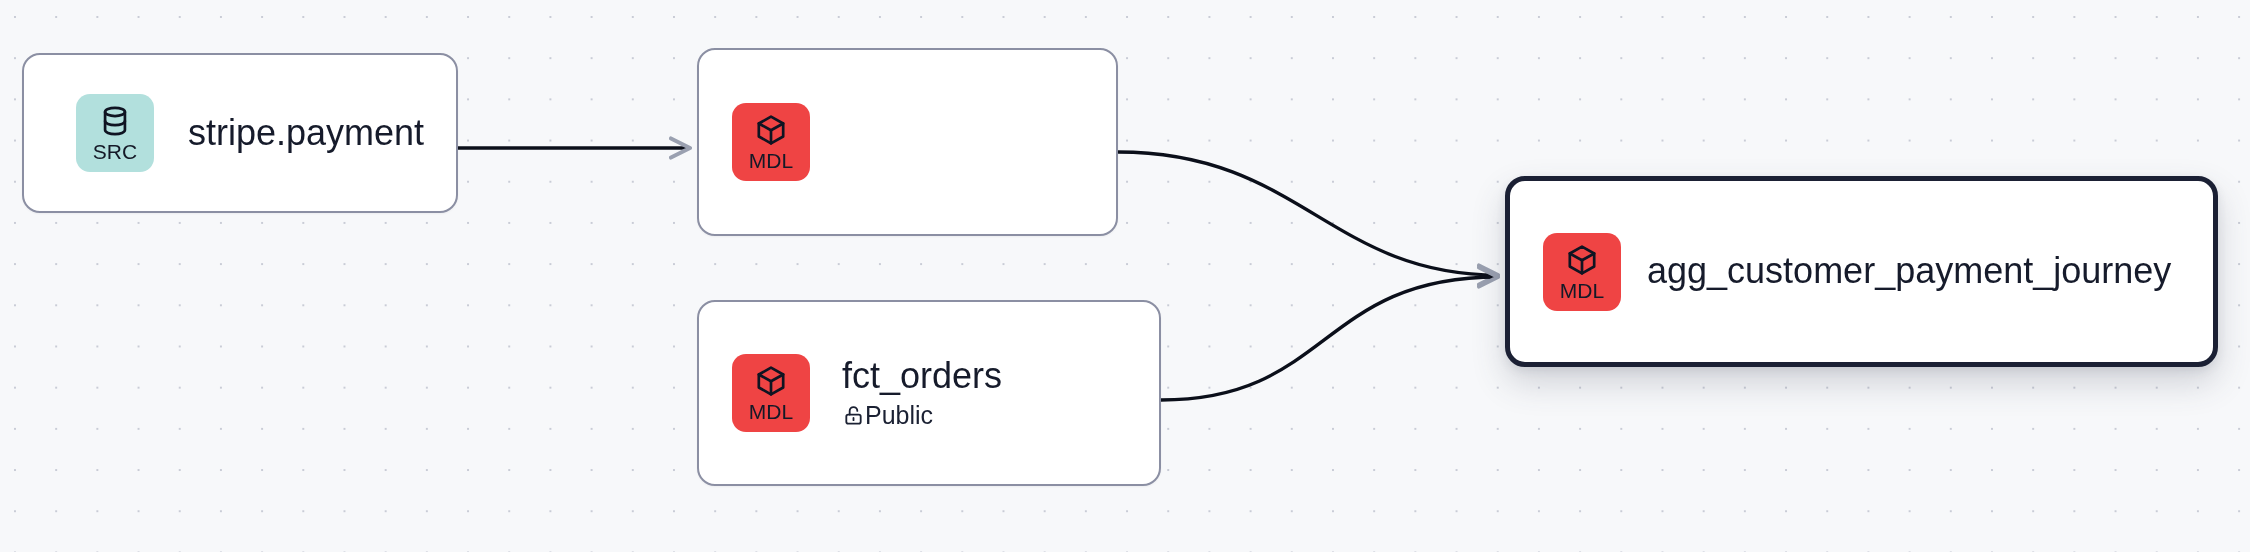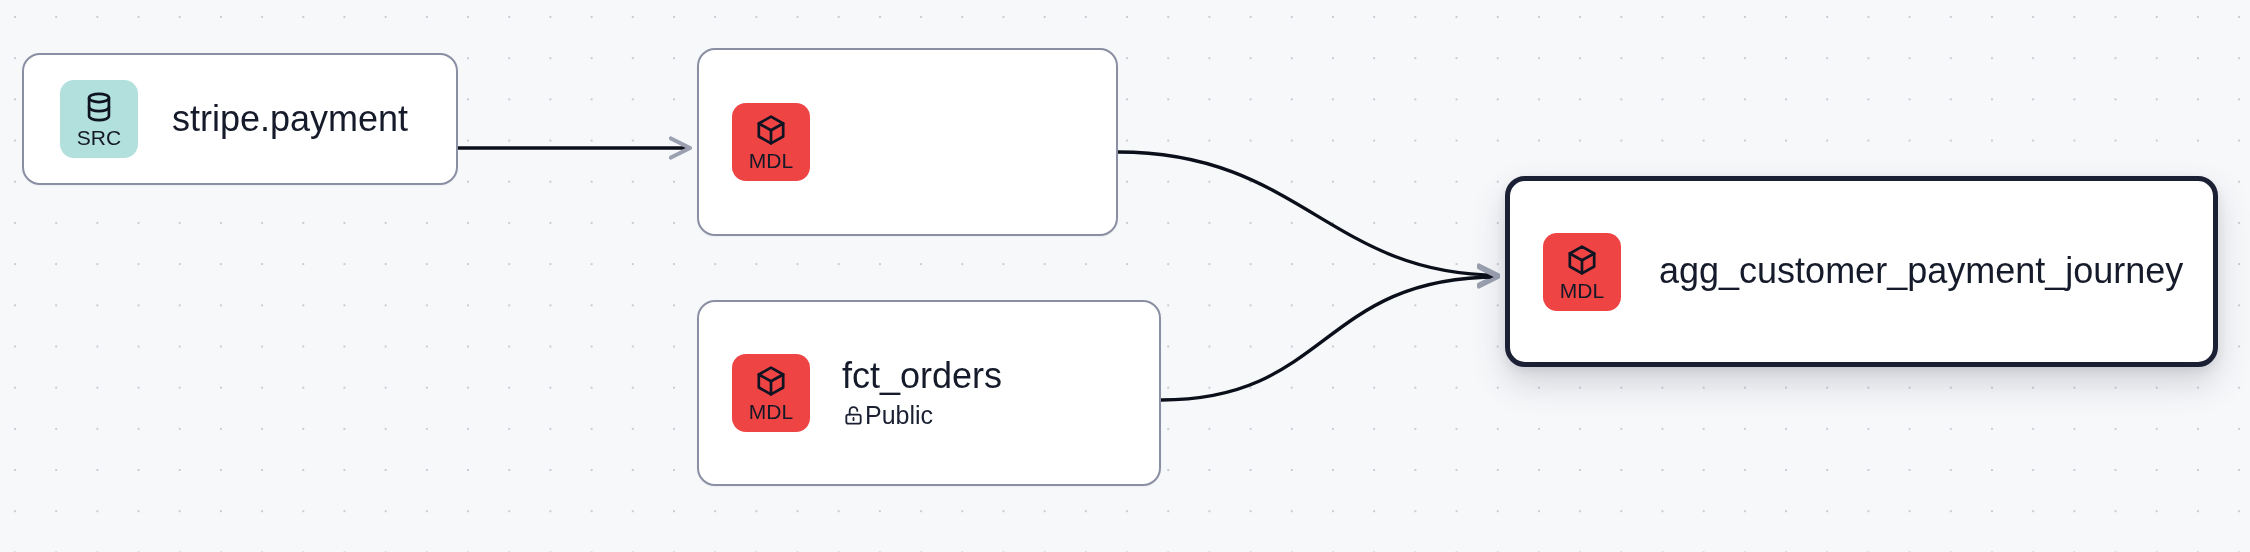--- a/index.html
+++ b/index.html
@@ -83,31 +83,31 @@
     align-items: center;
     gap: 0;
     font-size: 25px;
     line-height: 1.08;
     color: #1b2133;
     white-space: nowrap;
   }
   .node-sub svg { display: block; flex: 0 0 auto; }
 
   
-  #node-stripe-payment { left: 22px;  top: 53px;  width: 436px; height: 132px; padding-left: 36px; }
+  #node-stripe-payment { left: 22px;  top: 53px;  width: 436px; height: 160px; padding-left: 52px; }
   #node-stripe-payment .node-body { margin-left: 34px; }
 
   #node-stg-payments  { left: 697px; top: 48px;  width: 421px; height: 188px; padding-left: 33px; }
   #node-stg-payments .node-body { margin-left: 32px; }
 
   #node-fct-orders    { left: 697px; top: 300px; width: 464px; height: 186px; padding-left: 33px; }
   #node-fct-orders .node-body { margin-left: 32px; }
 
   #node-agg-customer-payment-journey { left: 1505px; top: 176px; width: 713px; height: 191px; padding-left: 33px; }
-  #node-agg-customer-payment-journey .node-body { margin-left: 38px; }
+  #node-agg-customer-payment-journey .node-body { margin-left: 26px; }
 </style>
 </head>
 <body>
 
 <div id="canvas">
 
   <svg class="edge-layer" viewBox="0 0 2250 552" width="2250" height="552" xmlns="http://www.w3.org/2000/svg">
     <defs>
       <marker id="chev" viewBox="0 0 10 10" refX="9" refY="5" markerWidth="7" markerHeight="7" orient="auto-start-reverse">
         <path d="M 1 1 L 9 5 L 1 9" fill="none" stroke="#9aa0b0" stroke-width="1.7" stroke-linecap="round" stroke-linejoin="round"></path>

